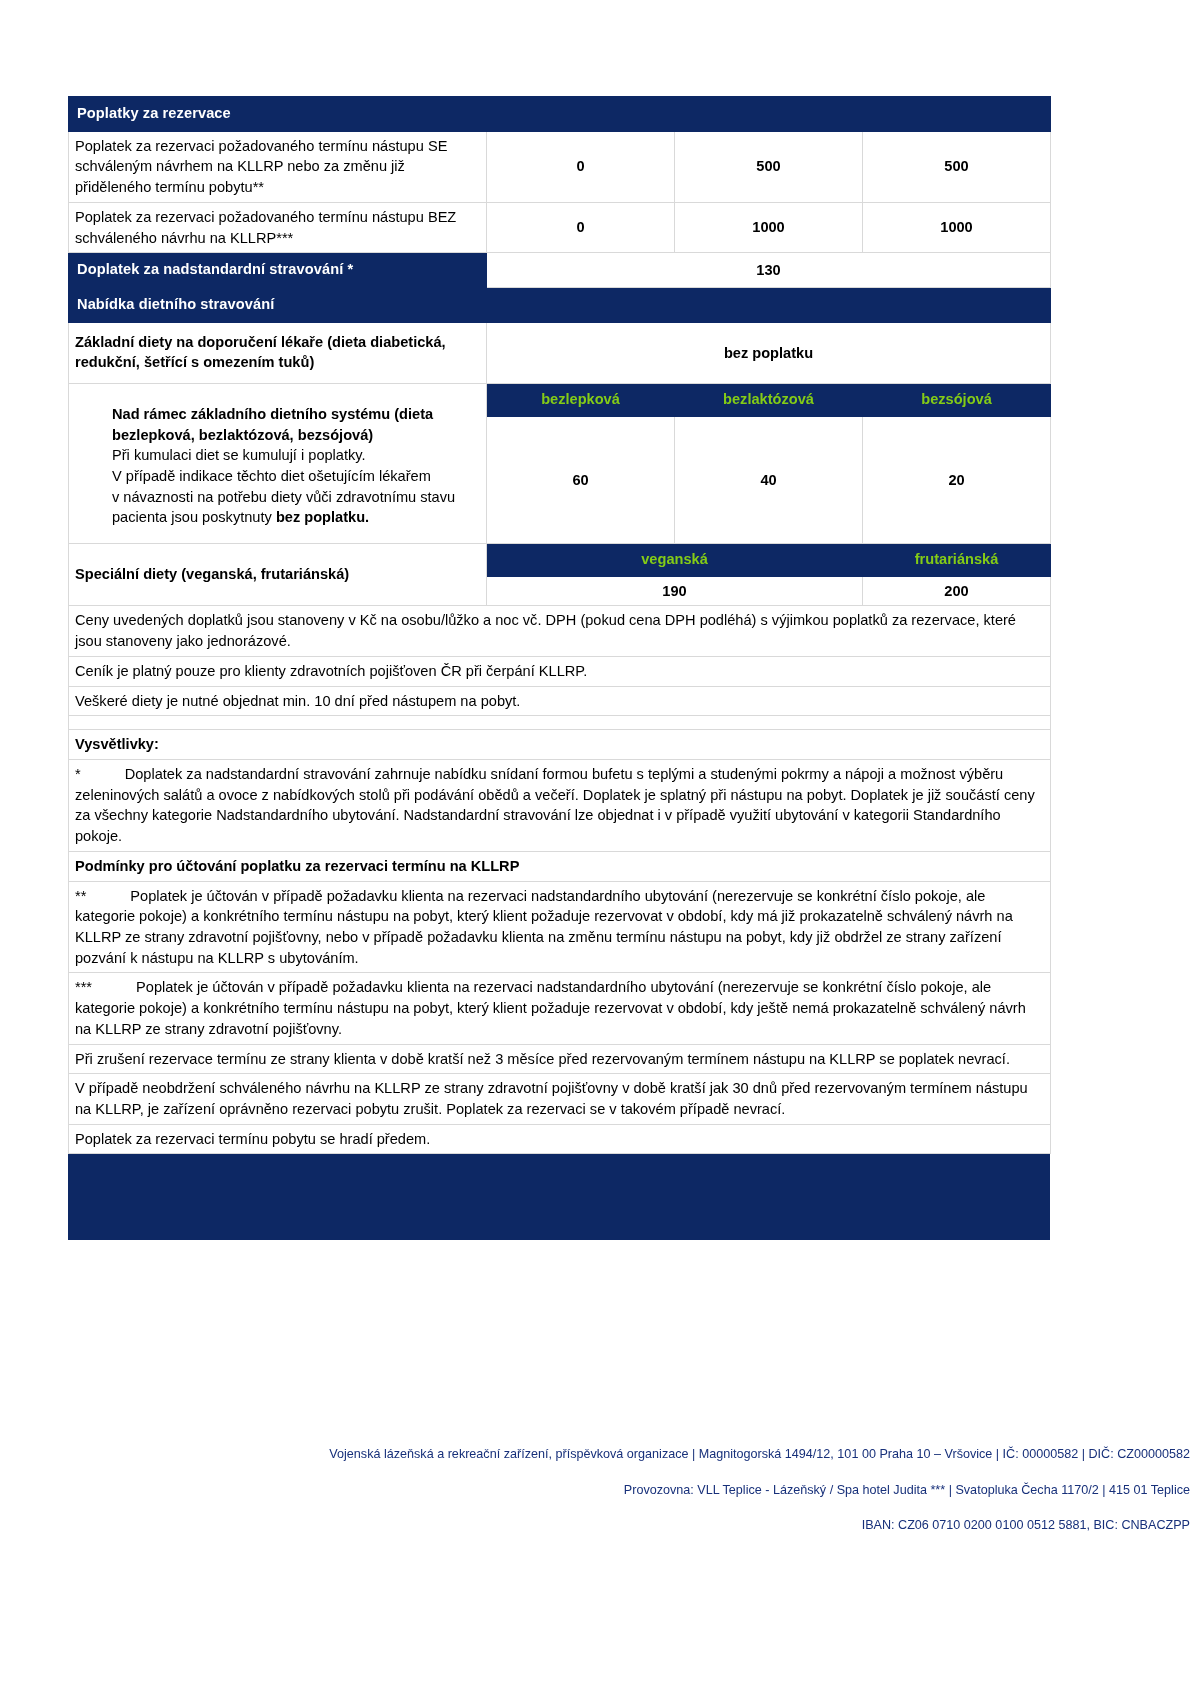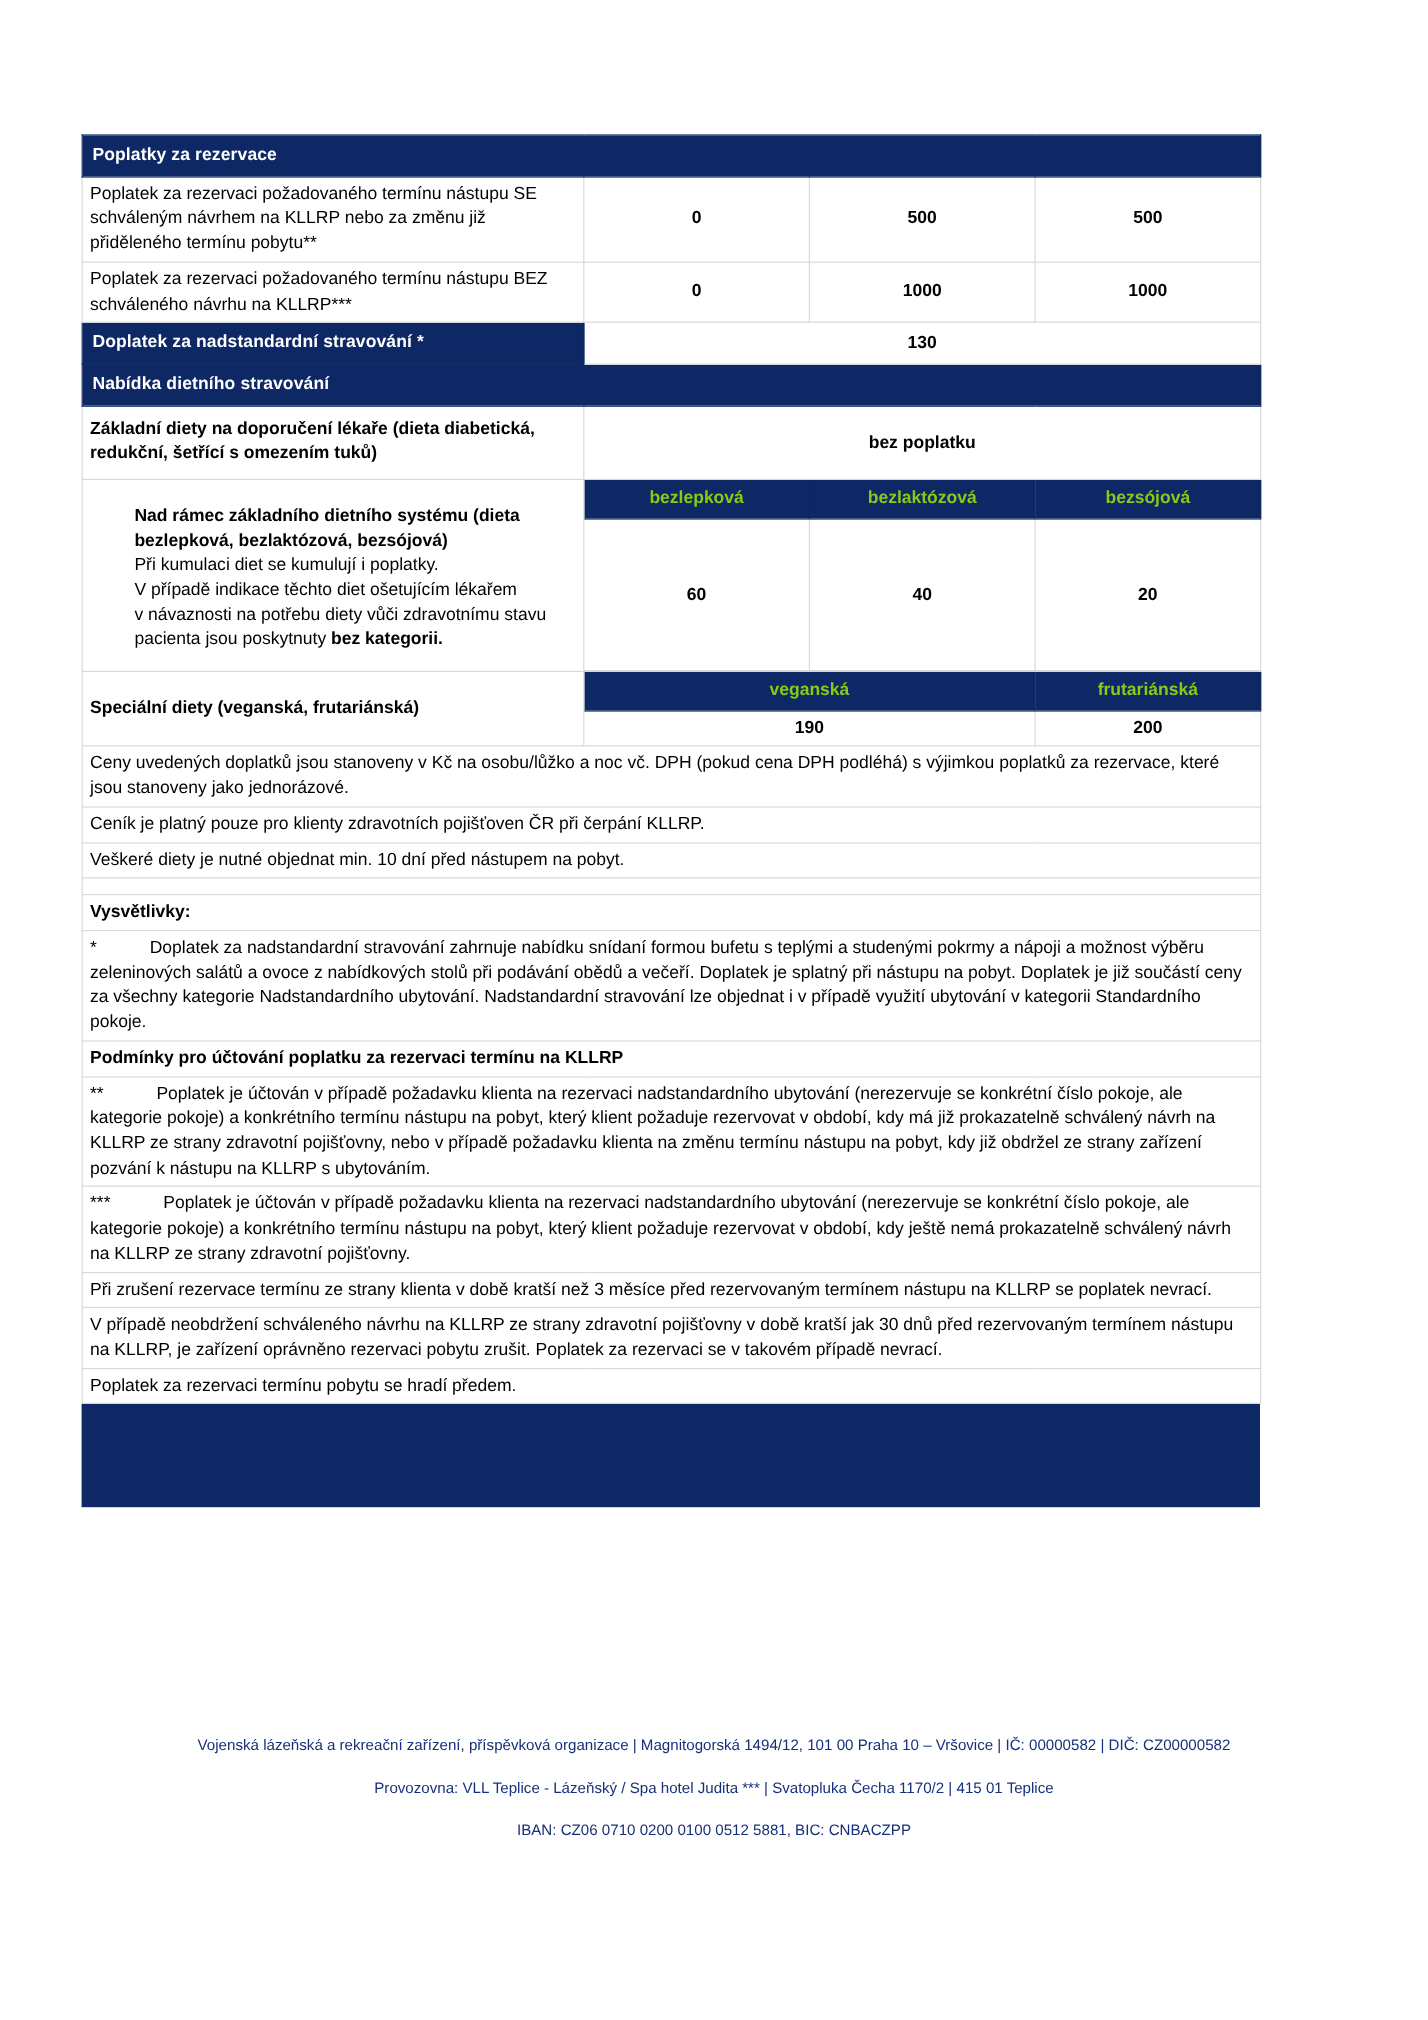--- a/index.html
+++ b/index.html
@@ -11,21 +11,21 @@
     width: 1190px;
     height: 1683px;
     font-family: "Liberation Sans", sans-serif;
     color: #000000;
     position: relative;
     overflow: hidden;
   }
   .page {
     position: absolute;
     left: 68px;
-    top: 112px;
+    top: 96px;
     width: 982px;
   }
 
   
   table.pricing {
     border-collapse: collapse;
     width: 100%;
     table-layout: fixed;
   }
   table.pricing td {
@@ -98,21 +98,21 @@
     width: 982px;
     margin: 0;
   }
 
   
   .footer {
     position: absolute;
     left: 0;
     top: 1448px;
     width: 1190px;
-    text-align: center;
+    text-align: right;
   }
   .footer div {
     color: #17307a;
     font-size: 12.6px;
     line-height: 1.0;
     margin-bottom: 23px;
     font-family: "Liberation Sans", sans-serif;
   }
   .footer div:last-child { margin-bottom: 16px; }
 </style>
@@ -161,21 +161,21 @@
       <td class="desc b" style="padding-top:9px;padding-bottom:10px;">Základní diety na doporučení lékaře (dieta diabetická, redukční, šetřící s omezením tuků)</td>
       <td class="ctr" colspan="3">bez poplatku</td>
     </tr>
 
     <tr>
       <td class="desc" rowspan="2" style="padding-top:9px;padding-left:43px;">
         <span style="font-weight:bold;">Nad rámec základního dietního systému (dieta bezlepková, bezlaktózová, bezsójová)</span><br>
         <span>Při kumulaci diet se kumulují i poplatky.</span><br>
         <span>V případě indikace těchto diet ošetujícím lékařem</span><br>
         <span>v návaznosti na potřebu diety vůči zdravotnímu stavu</span><br>
-        <span>pacienta jsou poskytnuty </span><span class="nb">bez kategorii.</span>
+        <span>pacienta jsou poskytnuty </span><span class="nb">bez poplatku.</span>
       </td>
       <td class="subhdr">bezlepková</td>
       <td class="subhdr">bezlaktózová</td>
       <td class="subhdr">bezsójová</td>
     </tr>
     <tr>
       <td class="num" style="height:118px;">60</td>
       <td class="num">40</td>
       <td class="num">20</td>
     </tr>

